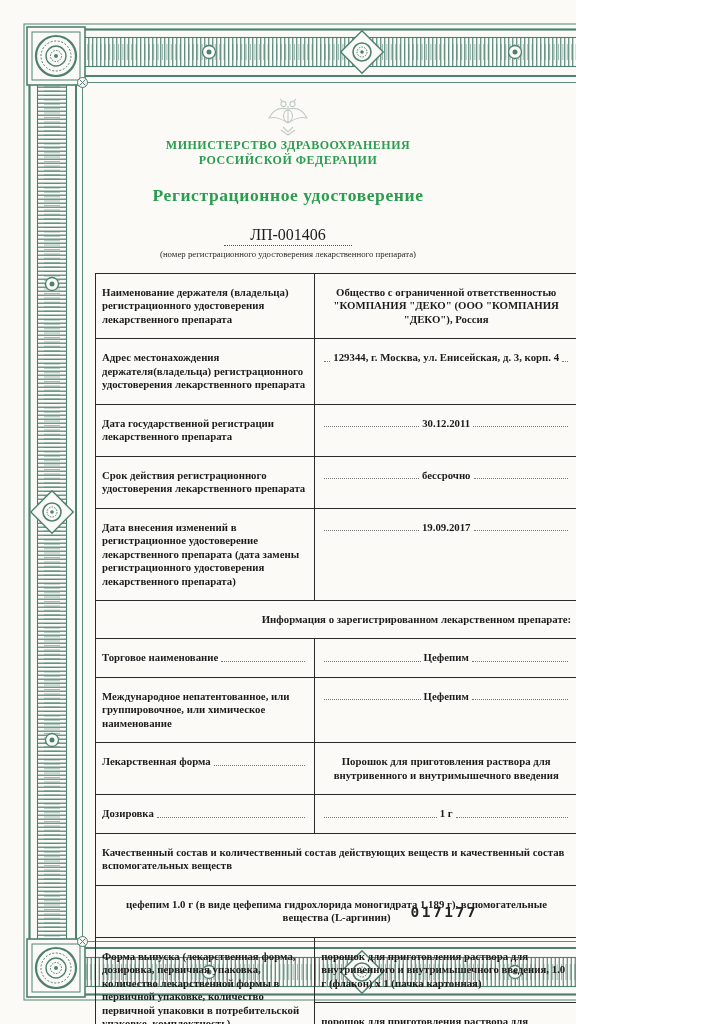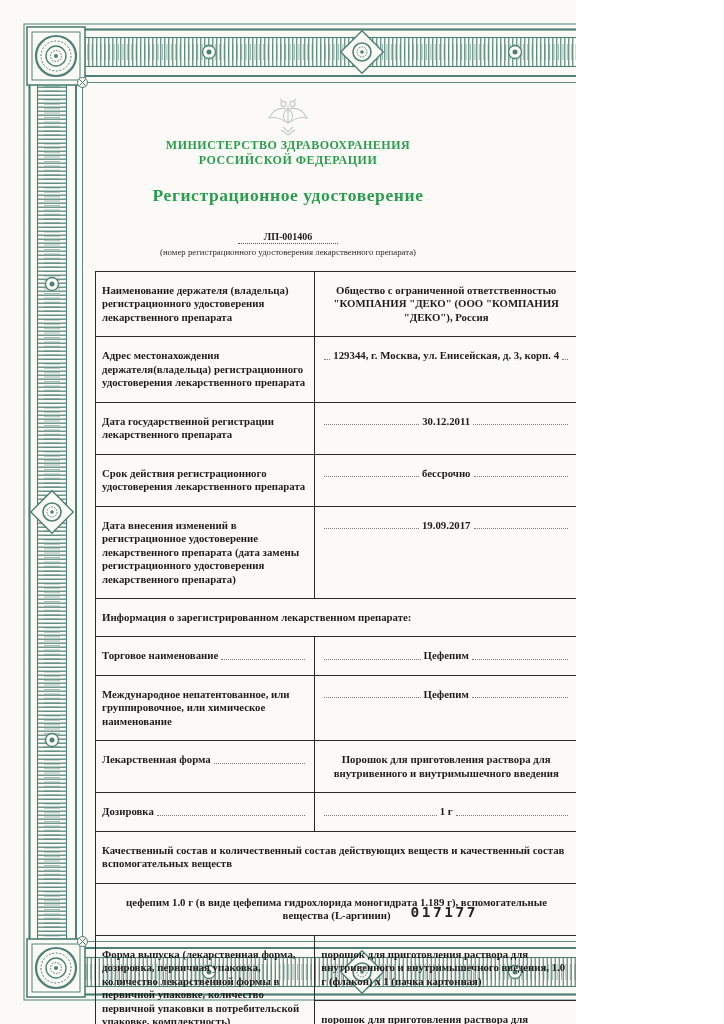--- a/index.html
+++ b/index.html
@@ -24,37 +24,37 @@
     margin-top:16px; text-align:center; color:var(--green,#2a9d4f);
     font-weight:bold; font-size:17.5px; letter-spacing:.6px;
   }
   .title2 {
     margin-top:3px; text-align:center; color:var(--green,#2a9d4f);
     font-weight:bold; font-size:14.5px; letter-spacing:.3px;
   }
 
   .regnum-wrap { text-align:center; margin-top:20px; }
   .regnum {
-    display:inline-block; font-weight:bold; font-size:10px;
+    display:inline-block; font-weight:normal; font-size:16px;
     border-bottom:1.5px dotted #555; padding:0 26px 1px;
   }
   .regcap { text-align:center; font-size:8.8px; margin-top:3px; color:#2b2b2b; }
 
   table.cert {
     width:100%; margin-top:14px; border-collapse:collapse;
     font-size:10.8px; line-height:1.25; border:1.5px solid #222;
   }
   .cert td { border:1px solid #2a2a2a; padding:12px 6px; vertical-align:top; }
   .cert .lbl { font-weight:bold; }
   .cert .val { text-align:center; }
   .cert .val.left { text-align:left; }
   .b { font-weight:bold;text-align:center; }
   .n { font-weight:bold; }
   .section { font-weight:bold; }
-  .c { text-align:left; }
+  .c { text-align:right; }
 
   .fl { display:flex; align-items:flex-end; }
   .fl > span { white-space:nowrap; }
   .lead { flex:1 1 auto; min-width:6px; border-bottom:1.3px dotted #777; margin:0 3px 3px; }
 
   .serial {
     position:absolute; right:98px; bottom:104px;
     font-family:"DejaVu Sans Mono", monospace; font-weight:bold;
     font-size:14.5px; letter-spacing:2.5px; color:#242424;
   }

